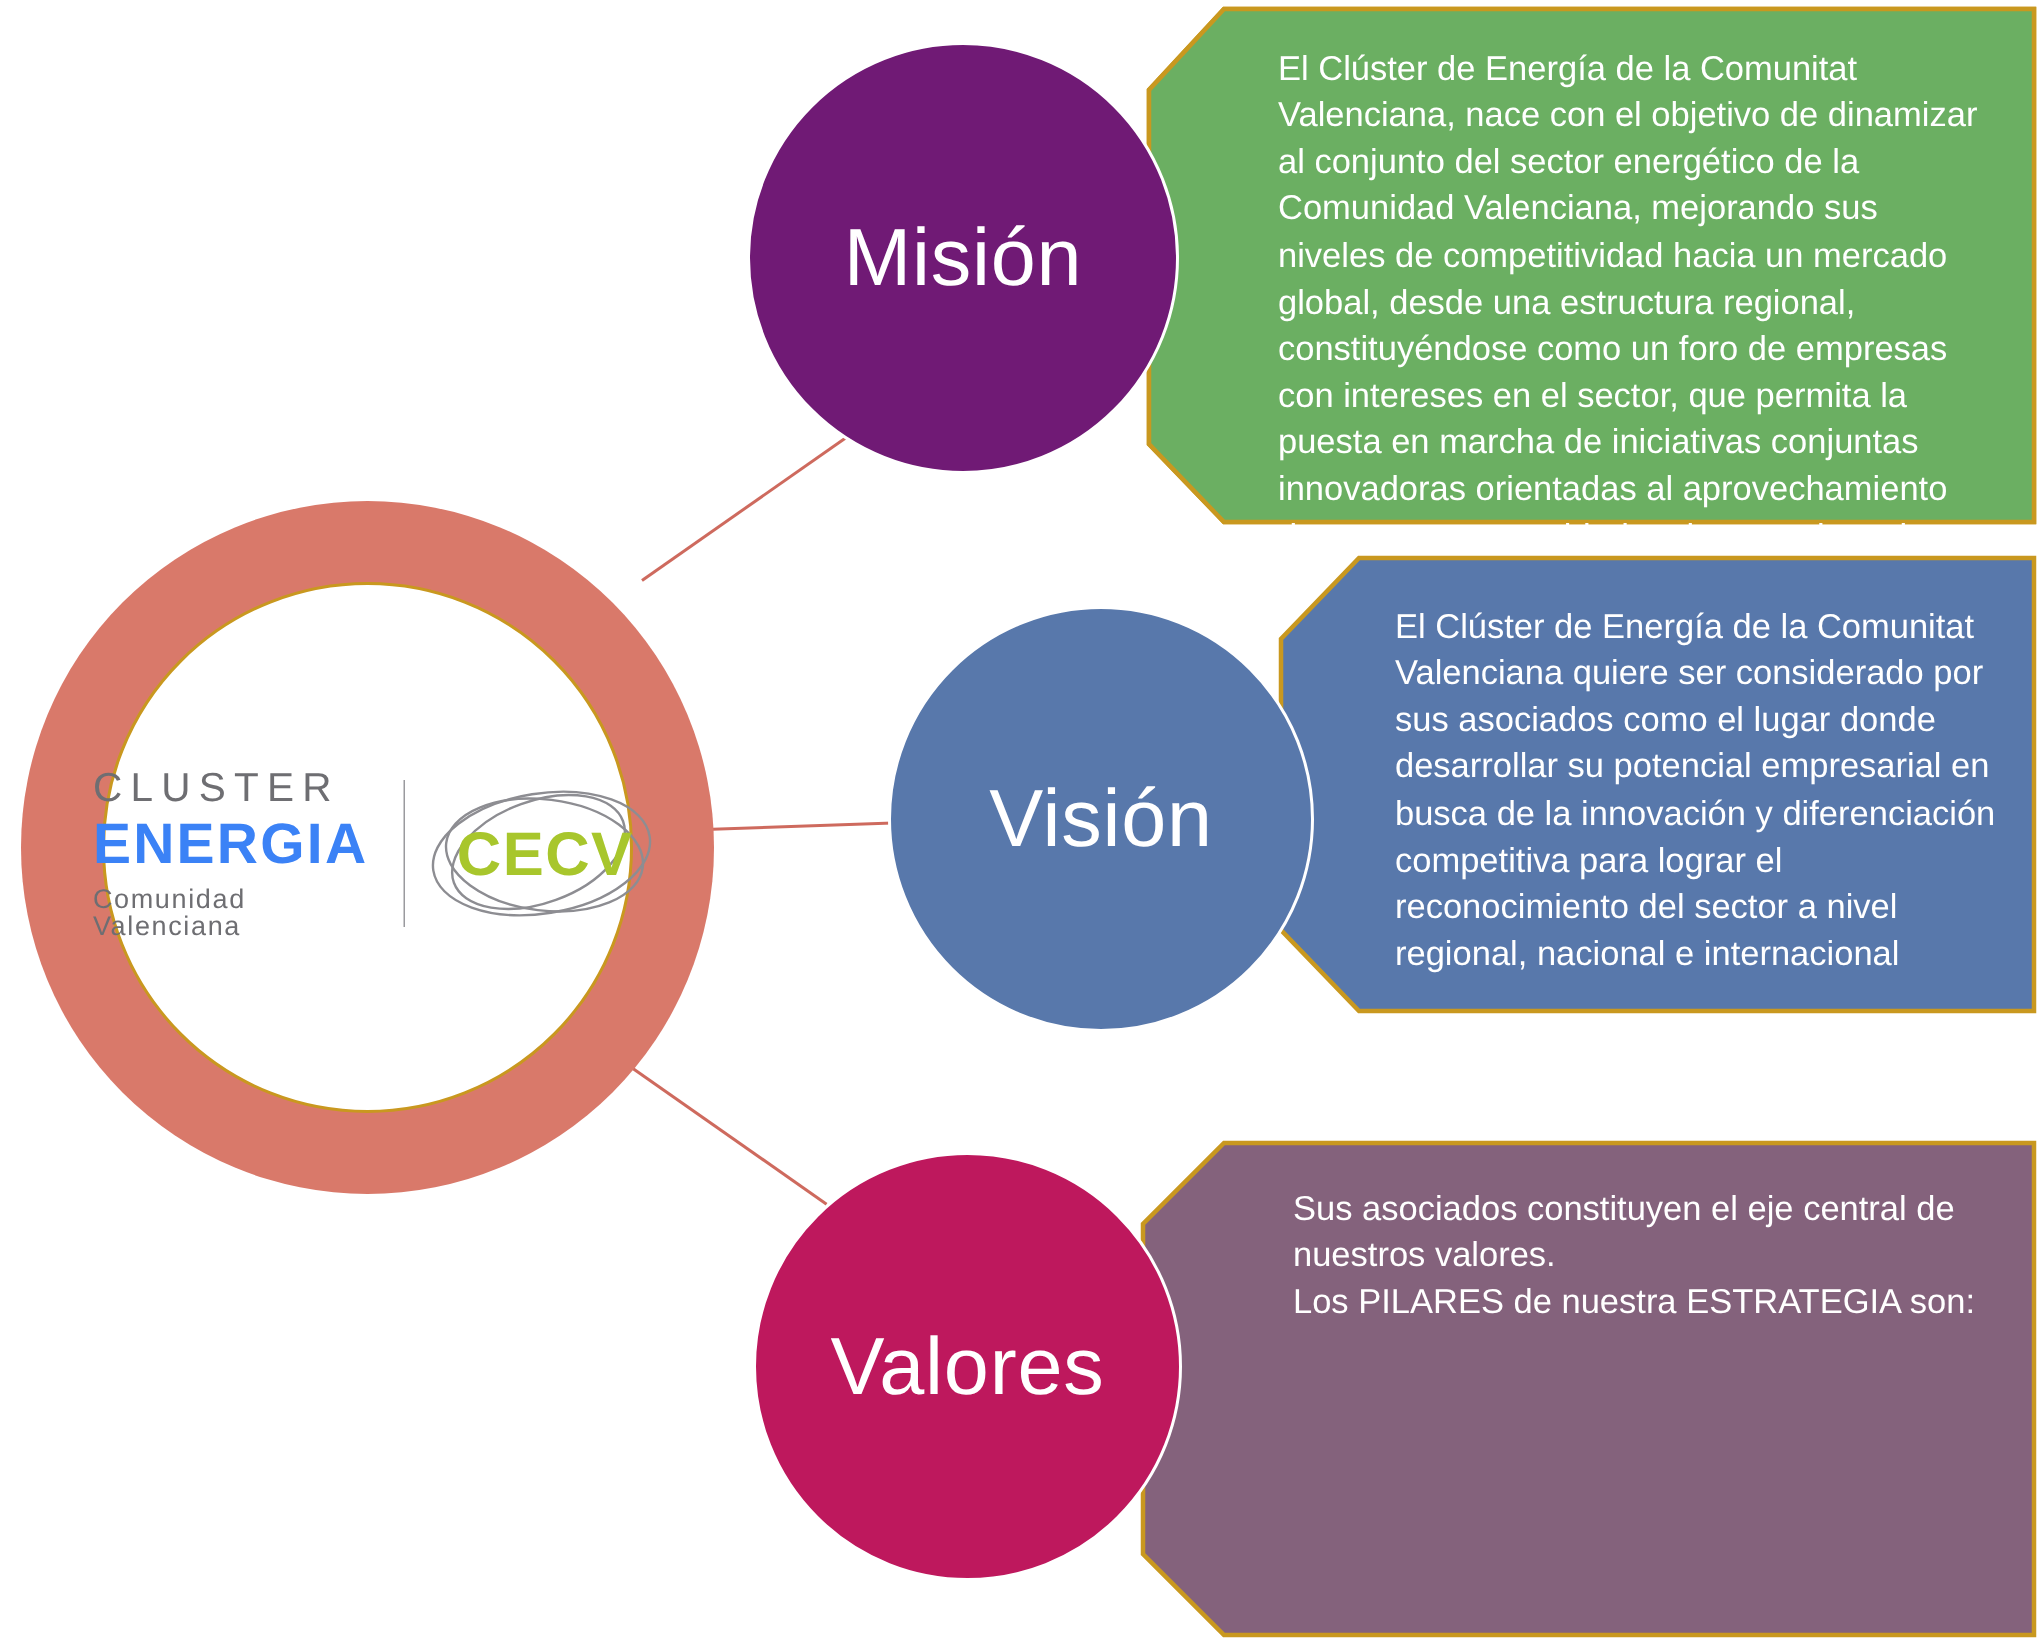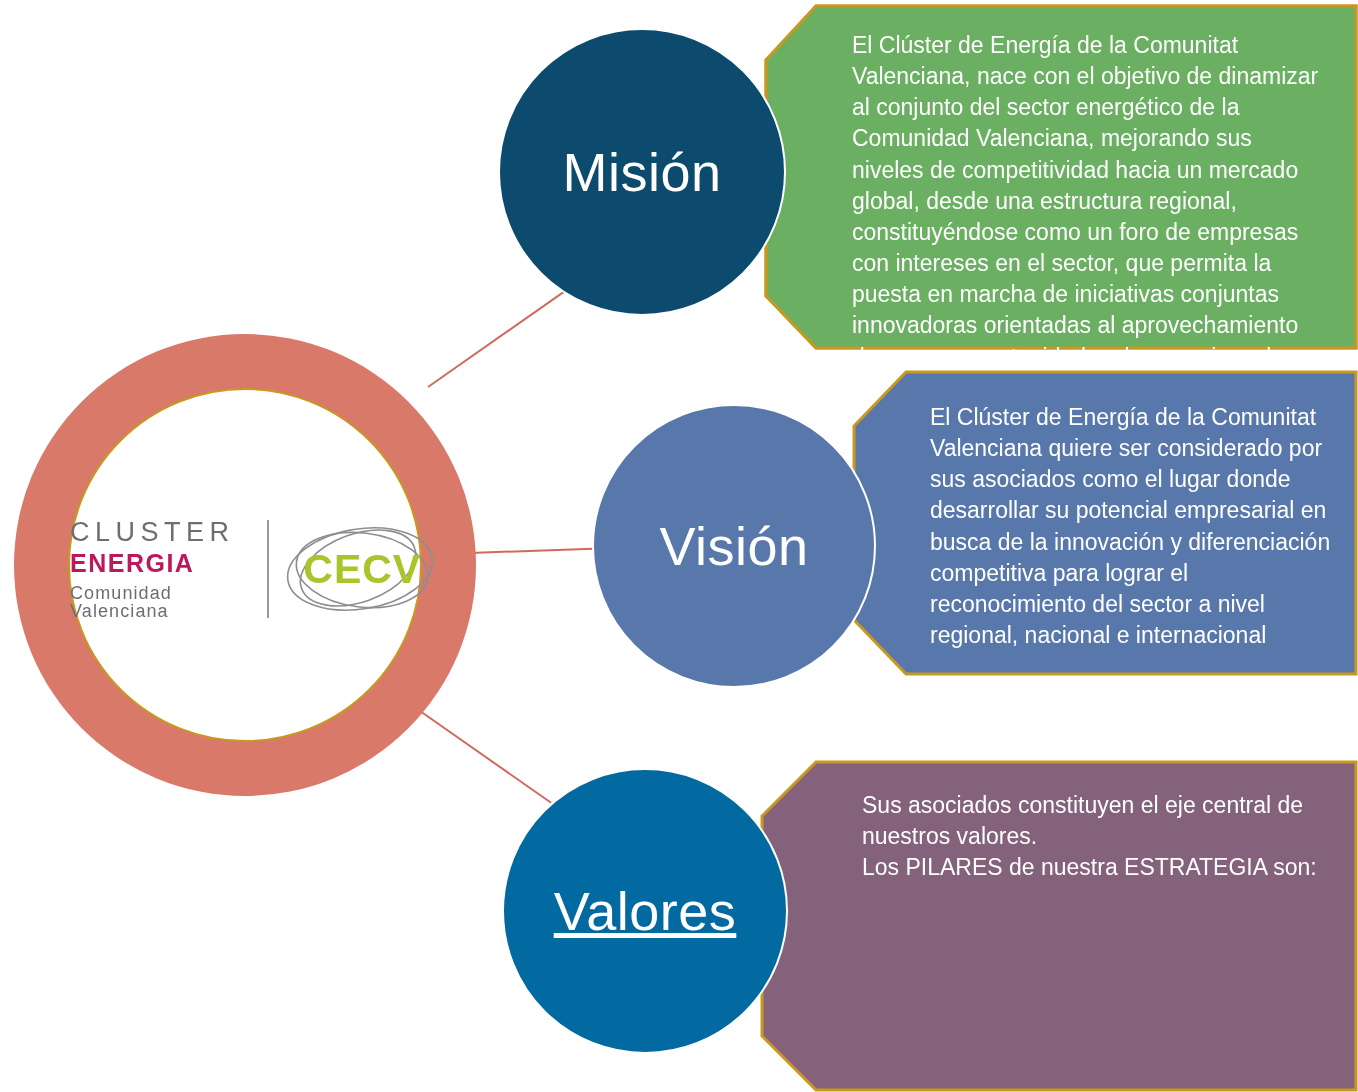--- a/index.html
+++ b/index.html
@@ -63,23 +63,23 @@
     align-items: flex-start;
     line-height: 1;
   }
   .logo-cluster {
     font-size: 27px;
     letter-spacing: 5.5px;
     color: #6E6E72;
     font-weight: 400;
   }
   .logo-energia {
-    font-size: 25px;
+    font-size: 38px;
     letter-spacing: 1.5px;
-    color: #be185d;
+    color: #3b82f6;
     font-weight: 700;
     margin-top: 5px;
   }
   .logo-comunidad {
     font-size: 18px;
     letter-spacing: 1.1px;
     color: #6E6E72;
     font-weight: 400;
     margin-top: 8px;
   }
@@ -117,23 +117,23 @@
     box-sizing: border-box;
     display: flex;
     align-items: center;
     justify-content: center;
     color: #ffffff;
     font-size: 54px;
     font-weight: 400;
     letter-spacing: 0.5px;
     z-index: 3;
   }
-  #node-mision { left: 498px; top: 28px;  width: 288px; height: 288px; background: #0c4a6e; }
+  #node-mision { left: 498px; top: 28px;  width: 288px; height: 288px; background: #701a75; }
   #node-vision { left: 592px; top: 404px; width: 284px; height: 284px; background: #5878AB; }
-  #node-valores{ left: 502px; top: 768px; width: 286px; height: 286px; background: #0369a1; text-decoration: underline; }
+  #node-valores{ left: 502px; top: 768px; width: 286px; height: 286px; background: #be185d; }
 
   
   .panel {
     position: absolute;
     box-sizing: border-box;
     color: #ffffff;
     z-index: 1;
   }
   .panel-shape {
     position: absolute;

